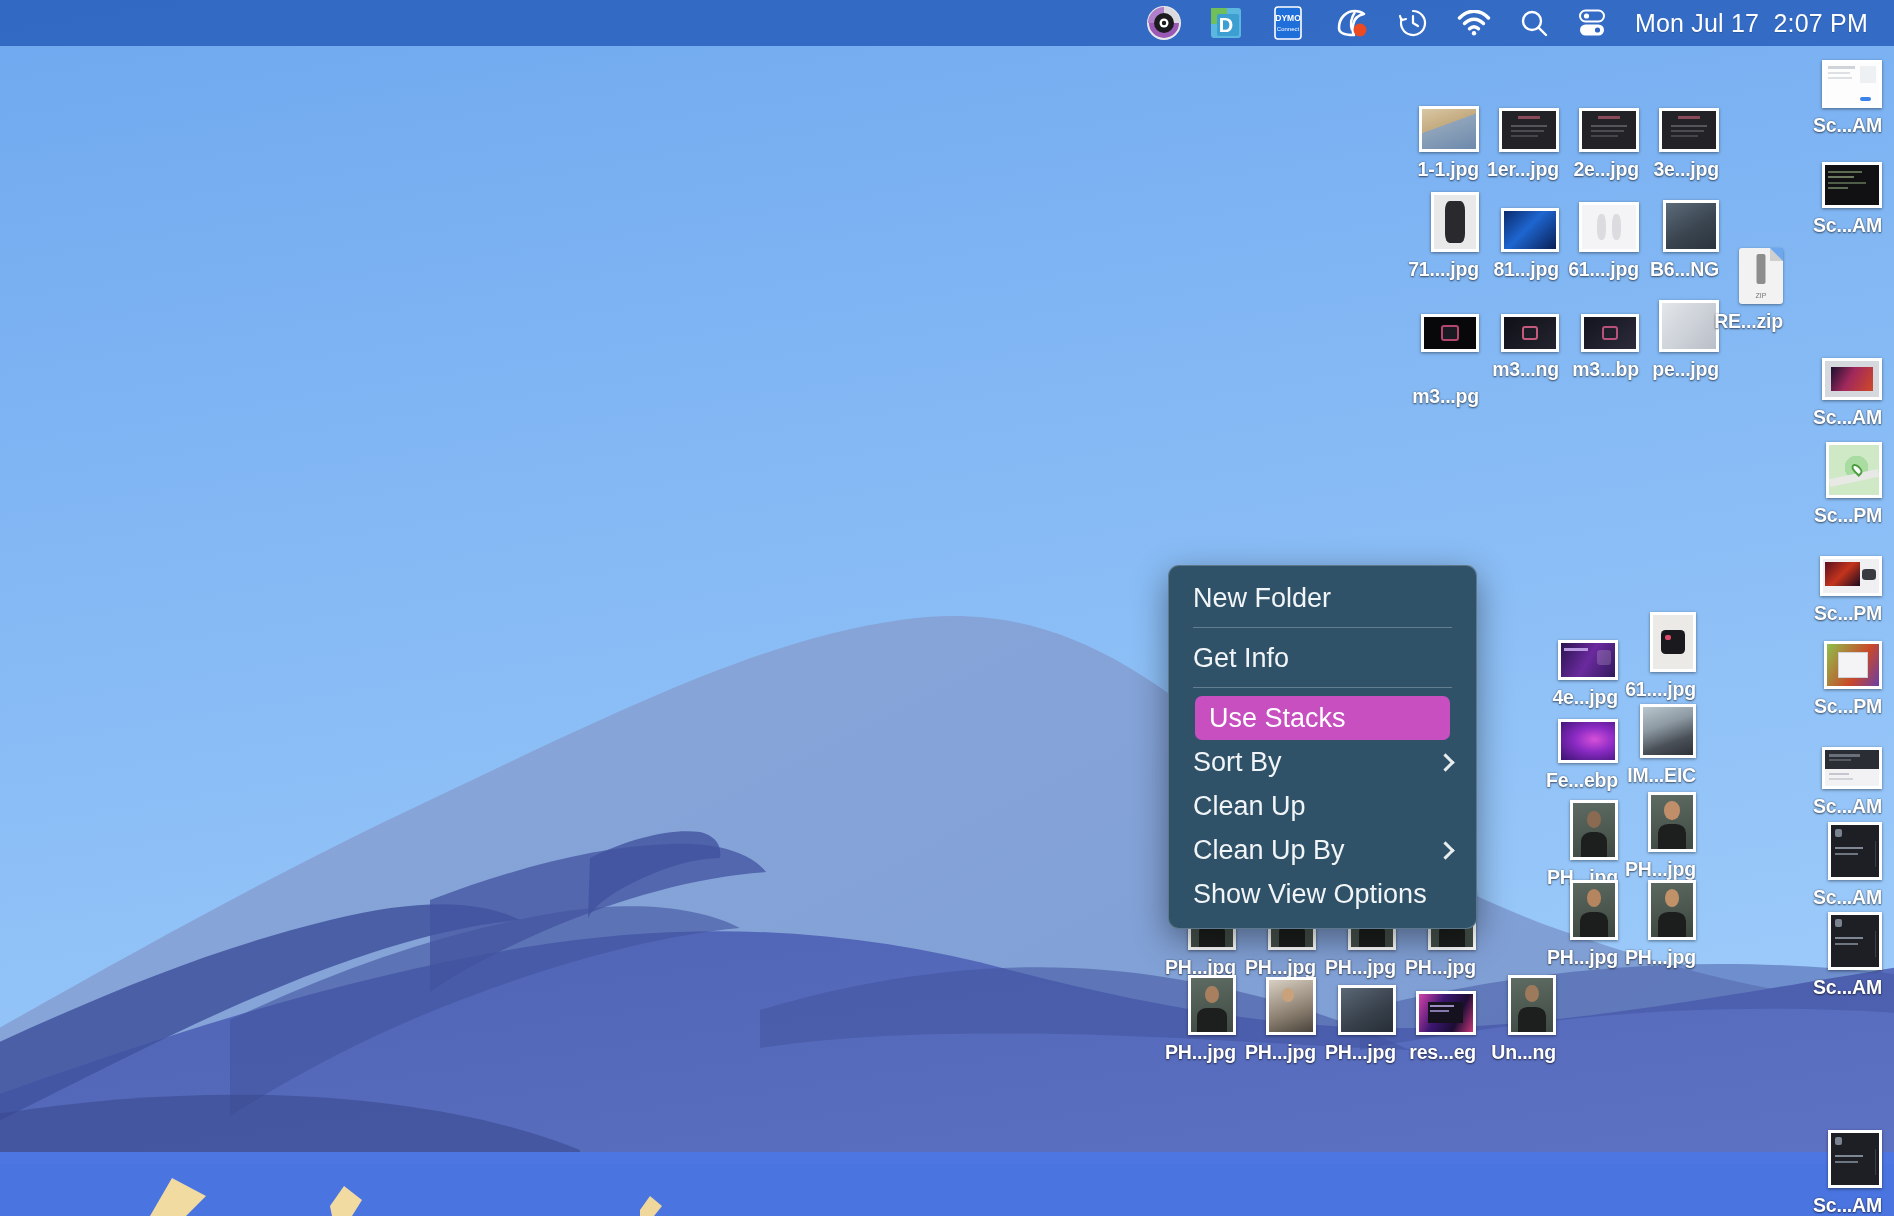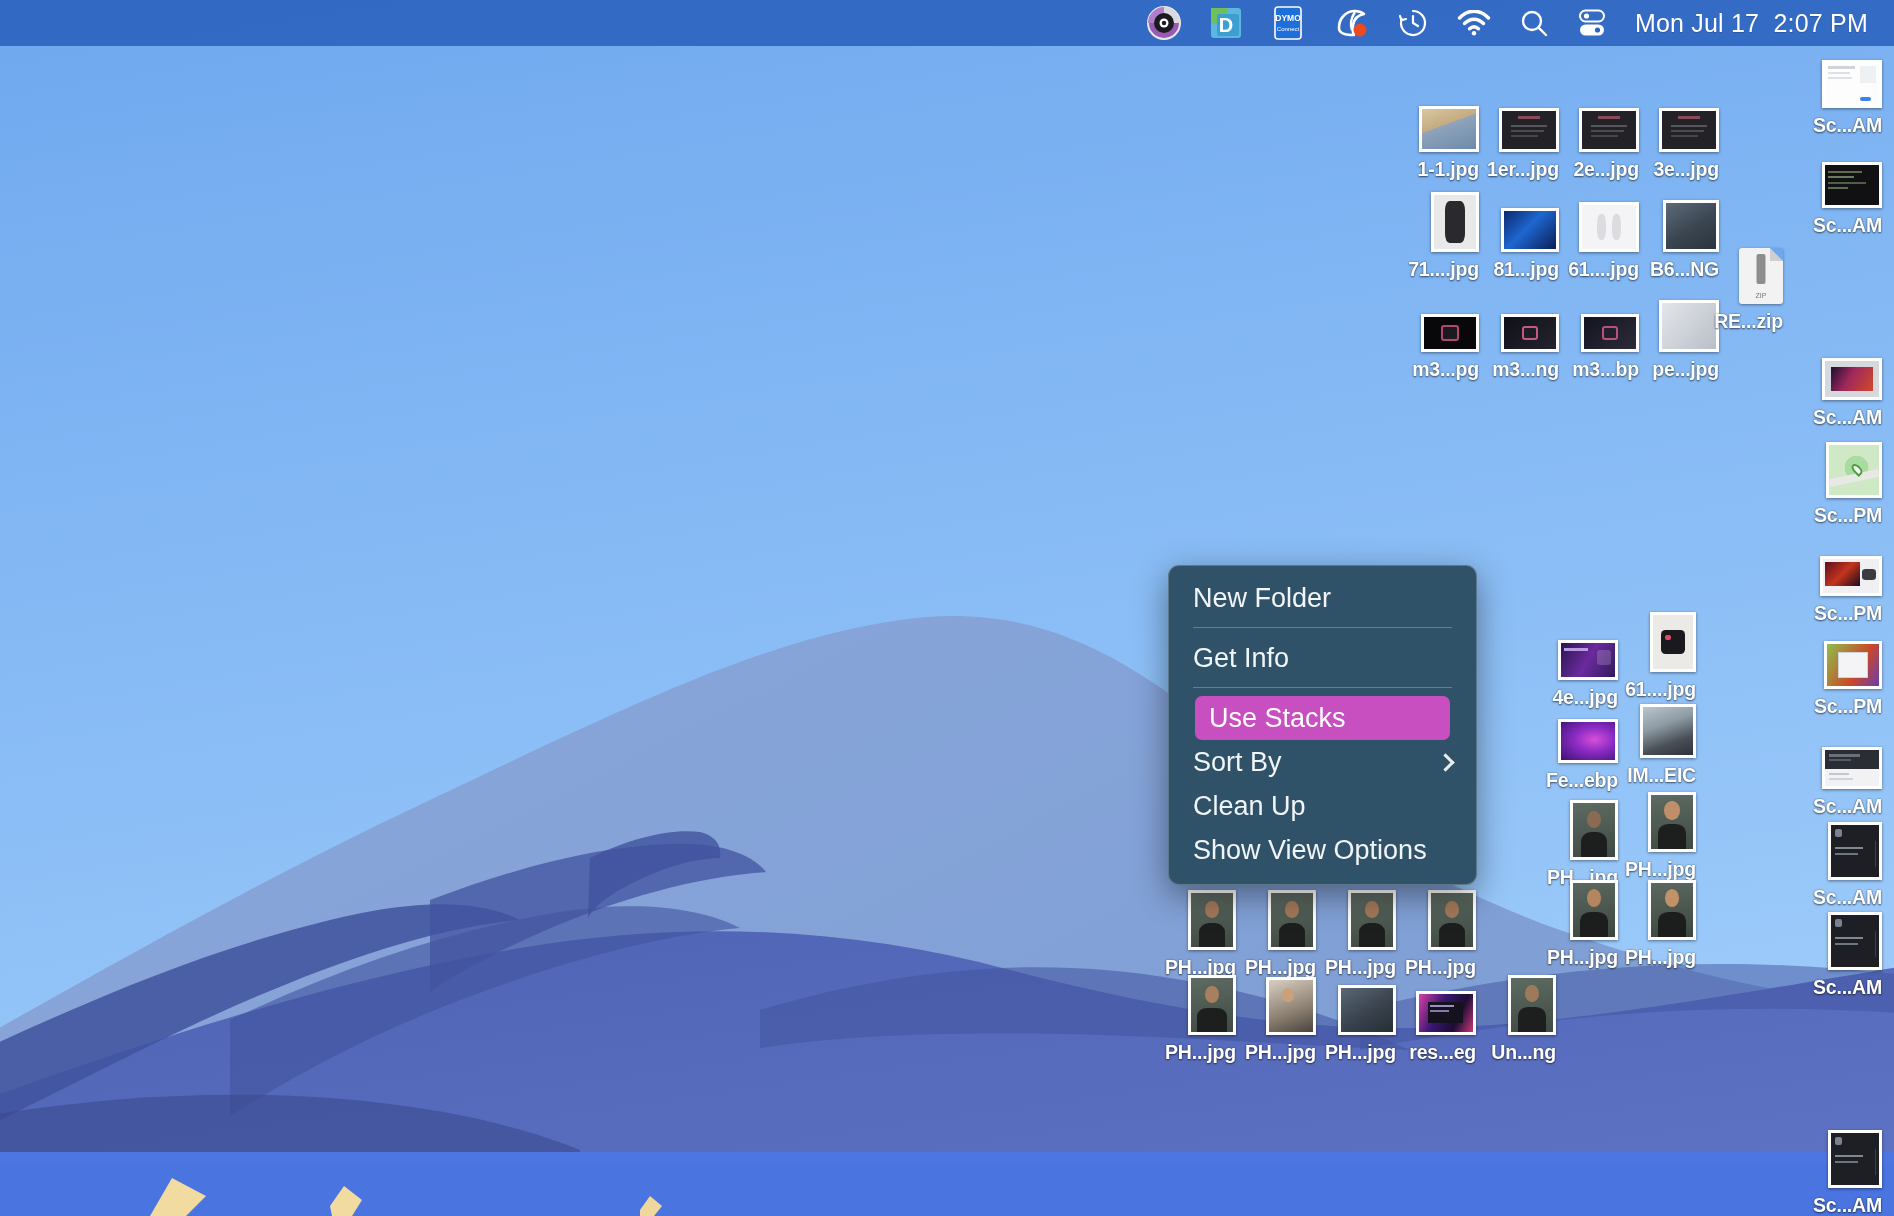--- a/index.html
+++ b/index.html
@@ -337,21 +337,21 @@
      <div class="dlabel">61....jpg</div>
     </div>
     <div class="dicon" style="left: 1623px; top: 192px;">
       <div class="thumbwrap">
         <div class="thumb">
                    <div class="inner" style="width:50px;height:46px;background:linear-gradient(150deg,#5c6b7a,#3a4550 55%,#2b343d)"></div>
                  </div>
       </div>
      <div class="dlabel">B6...NG</div>
     </div>
-    <div class="dicon" style="left: 1383px; top: 292px;">
+    <div class="dicon" style="left: 1383px; top: 292px; gap: 27px;">
       <div class="thumbwrap">
         <div class="thumb">
                    <div class="inner" style="width:52px;height:32px;background:#08080a;position:relative;display:flex;align-items:center;justify-content:center">
         <div style="width:34%;height:48%;border:2px solid #b5476e;border-radius:3px;background:#1a1a22"></div>
           </div>
                  </div>
       </div>
      <div class="dlabel">m3...pg</div>
     </div>
     <div class="dicon" style="left: 1463px; top: 292px;">
@@ -708,15 +708,19 @@
       <span class="milabel">Use Stacks</span>
     </div>
     <div class="mi">
       <span class="milabel">Sort By</span>
       <span class="chev"></span>
     </div>
     <div class="mi">
       <span class="milabel">Clean Up</span>
     </div>
     <div class="mi">
+      <span class="milabel">Clean Up By</span>
+      <span class="chev"></span>
+    </div>
+    <div class="mi">
       <span class="milabel">Show View Options</span>
     </div>
   </div>
 
 </body></html>

